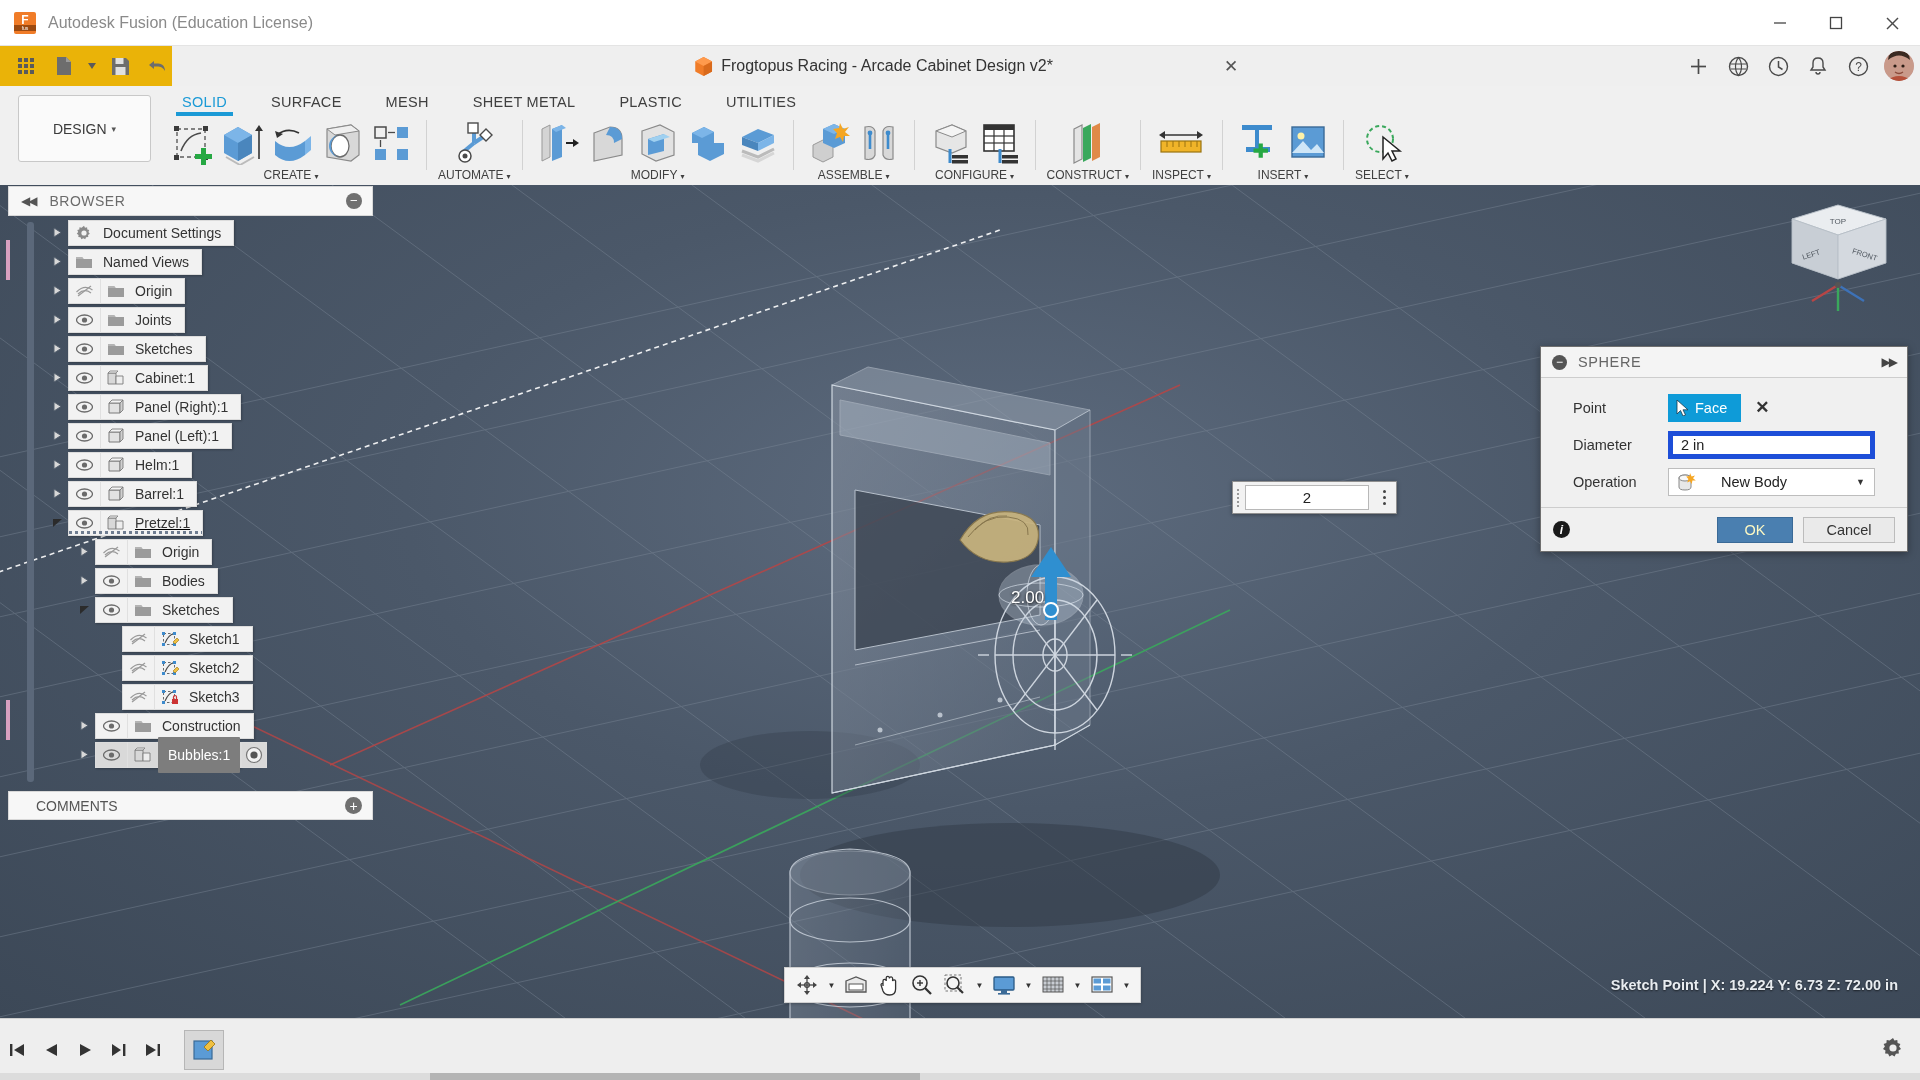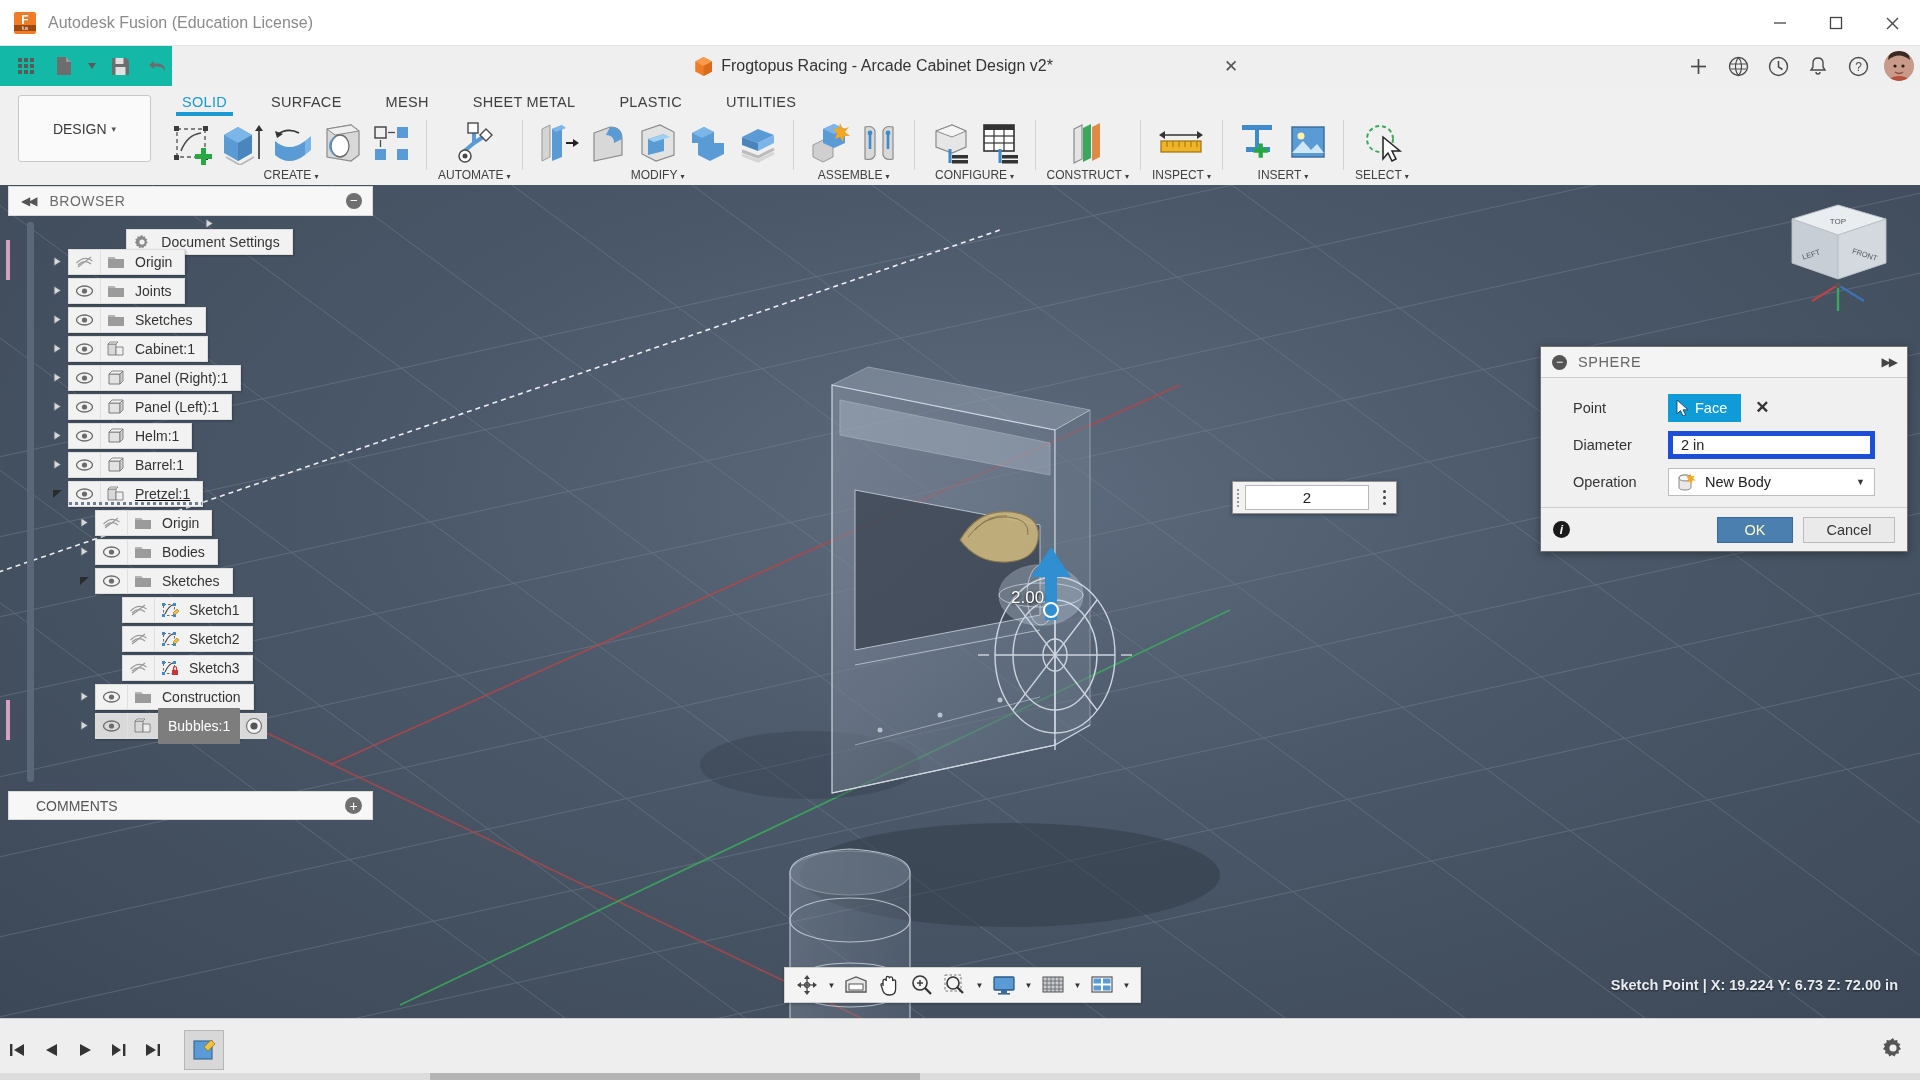--- a/index.html
+++ b/index.html
@@ -23,21 +23,21 @@
   }
   .fusion-logo .f { color:#fff;font-size:12px;font-weight:bold;line-height:10px;}
   .fusion-logo .fus { color:#fff;font-size:5px;line-height:6px;background:#9c4a10;width:100%;text-align:center;}
   .title-text { font-size:16px; color:#8a8a8a; }
   .win-controls { position:absolute; right:0; top:0; height:46px; display:flex; }
   .win-btn { width:56px;height:46px;display:flex;align-items:center;justify-content:center;color:#4b4b4b; }
   .win-btn svg { display:block; }
 
   
   .qab {
-    height:40px; background:#14b8a6; display:flex; align-items:center;
+    height:40px; background:#eab308; display:flex; align-items:center;
     position:relative;
   }
   .qab-left { display:flex; align-items:center; padding-left:8px; gap:2px; }
   .qab-btn { width:36px;height:32px;display:flex;align-items:center;justify-content:center;color:#5a5a5a;cursor:pointer;}
   .qab-caret { width:16px;height:32px;display:flex;align-items:center;justify-content:center;cursor:pointer;}
   .grid-icon { display:grid; grid-template-columns:repeat(3,4px); grid-template-rows:repeat(3,4px); gap:2px; }
   .grid-icon i { background:#5a5a5a; display:block; width:4px;height:4px;}
 
   .tabstrip { position:absolute; left:172px; right:0; top:0; height:40px; background:#efefef; display:flex; align-items:center; }
   .doc-tab {
@@ -143,21 +143,21 @@
     background:#0e9bd8; color:#fff; height:28px; display:flex; align-items:center;
     gap:6px; padding:0 14px 0 8px; cursor:pointer; font-size:14.5px;
   }
   .xclear { margin-left:14px; color:#333; font-size:17px; cursor:pointer; font-weight:bold;}
   .dinput {
     flex:1; height:28px; background:#fff; border:5px solid #1d4ed8; display:flex; align-items:center;
     padding:0 8px; font-size:14.5px; color:#222; cursor:text;
   }
   .dselect {
     flex:1; height:28px; background:#fff; border:1px solid #bdbdbd; display:flex; align-items:center;
-    padding:0 8px; gap:8px; font-size:14.5px; color:#222; cursor:pointer; position:relative;
+    padding:0 8px; gap:24px; font-size:14.5px; color:#222; cursor:pointer; position:relative;
   }
   .dselect .caret { position:absolute; right:9px; font-size:9px; color:#333;}
   .dlg-foot { border-top:1px solid #cdcdcd; height:44px; display:flex; align-items:center; padding:0 12px; background:#f0f0f0;}
   .info-dot { width:17px;height:17px;border-radius:50%;background:#1a1a1a;color:#fff;font-size:12px;
       display:flex;align-items:center;justify-content:center;font-style:italic;font-weight:bold;cursor:pointer;}
   .btn-ok { margin-left:auto; width:76px;height:26px;background:#4a7fb0;color:#fef9c3;border:1px solid #3a6a97;
       display:flex;align-items:center;justify-content:center;font-size:14.5px;cursor:pointer;}
   .btn-cancel { margin-left:10px; width:92px;height:26px;background:#eaeaea;color:#333;border:1px solid #bcbcbc;
       display:flex;align-items:center;justify-content:center;font-size:14.5px;cursor:pointer;}
 
@@ -812,34 +812,50 @@
     <span class="collapse">◀◀</span>
     <span>BROWSER</span>
     <span class="minus">−</span>
   </div>
 
   <div class="vert-scroll"></div>
   <div class="pink-mark"></div>
   <div class="pink-mark2"></div>
 
   <div class="tree" id="tree">
-      <div class="trow" style="padding-left: 38px; flex-direction: column;">
+      <div class="trow" style="padding-left: 38px;">
         <span class="tri">
           <svg width="9" height="11" viewBox="0 0 9 11">
             <path d="M1 1 L8 5.5 L1 10 Z" fill="#d8d8d8" stroke="#55606e" stroke-width="1"></path>
           </svg>
         </span>
         <span class="chip">
           <span class="ico">
             <svg width="16" height="16" viewBox="0 0 16 16">
               <path d="M8 0.8 l1 1.9 l2.1 -.5 l.2 2.2 l2 .7 l-.9 2 l1.4 1.7 l-1.8 1.2 l.3 2.1 l-2.2 .2 l-.9 2 l-1.9 -1.1 l-1.9 1.1 l-.9 -2 l-2.2 -.2 l.3 -2.1 l-1.8 -1.2 l1.4 -1.7 l-.9 -2 l2 -.7 l.2 -2.2 l2.1 .5z" fill="#8a8a8a"></path>
               <circle cx="8" cy="8" r="2.6" fill="#f2f2f2"></circle>
             </svg>
           </span>
           <span class="lbl">Document Settings</span>
+        </span>
+      </div>
+      <div class="trow" style="padding-left: 38px;">
+        <span class="tri">
+          <svg width="9" height="11" viewBox="0 0 9 11">
+            <path d="M1 1 L8 5.5 L1 10 Z" fill="#d8d8d8" stroke="#55606e" stroke-width="1"></path>
+          </svg>
+        </span>
+        <span class="chip">
+          <span class="ico">
+            <svg width="18" height="14" viewBox="0 0 18 14">
+              <path d="M1 2 h6 l1.6 2 h8.4 v9 H1z" fill="#9b9b9b"></path>
+              <path d="M1 2 h6 l1.6 2 H1z" fill="#b4b4b4"></path>
+            </svg>
+          </span>
+          <span class="lbl">Named Views</span>
         </span>
       </div>
       <div class="trow" style="padding-left: 38px;">
         <span class="tri">
           <svg width="9" height="11" viewBox="0 0 9 11">
             <path d="M1 1 L8 5.5 L1 10 Z" fill="#d8d8d8" stroke="#55606e" stroke-width="1"></path>
           </svg>
         </span>
         <span class="chip">
           <span class="eye">

